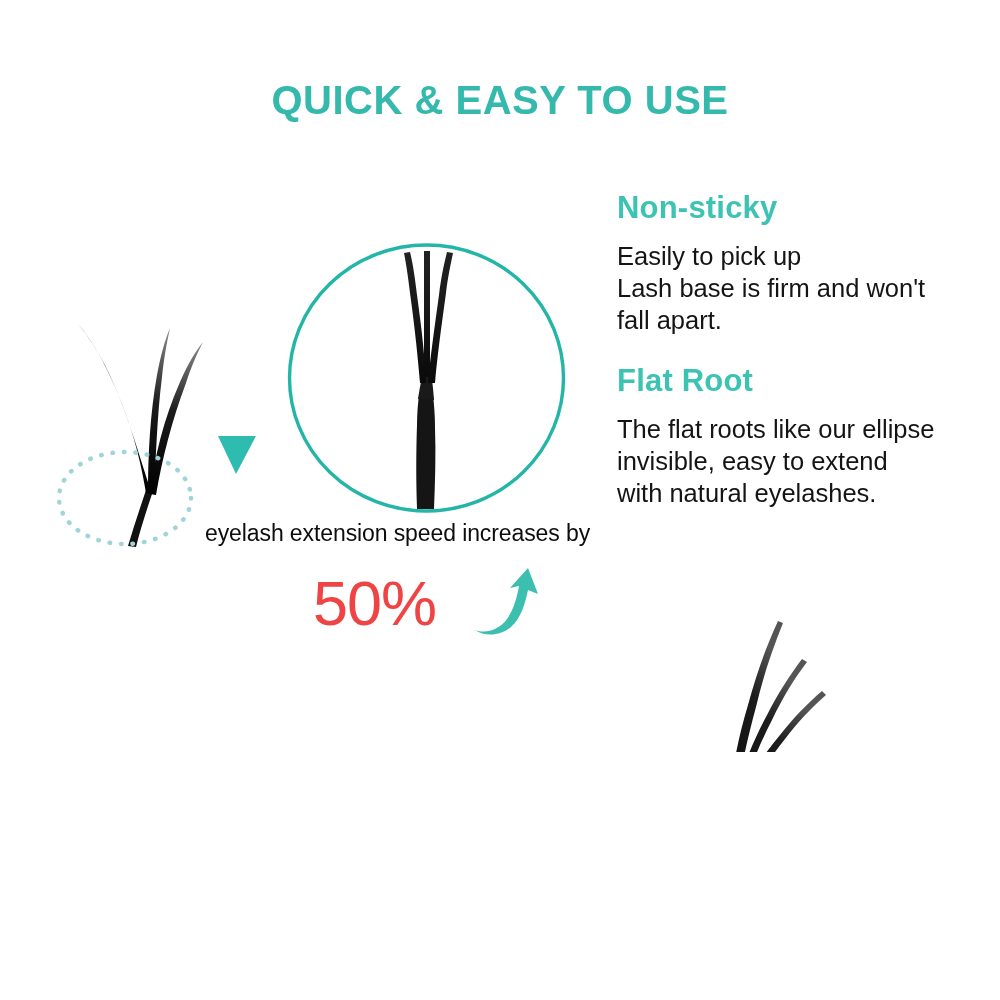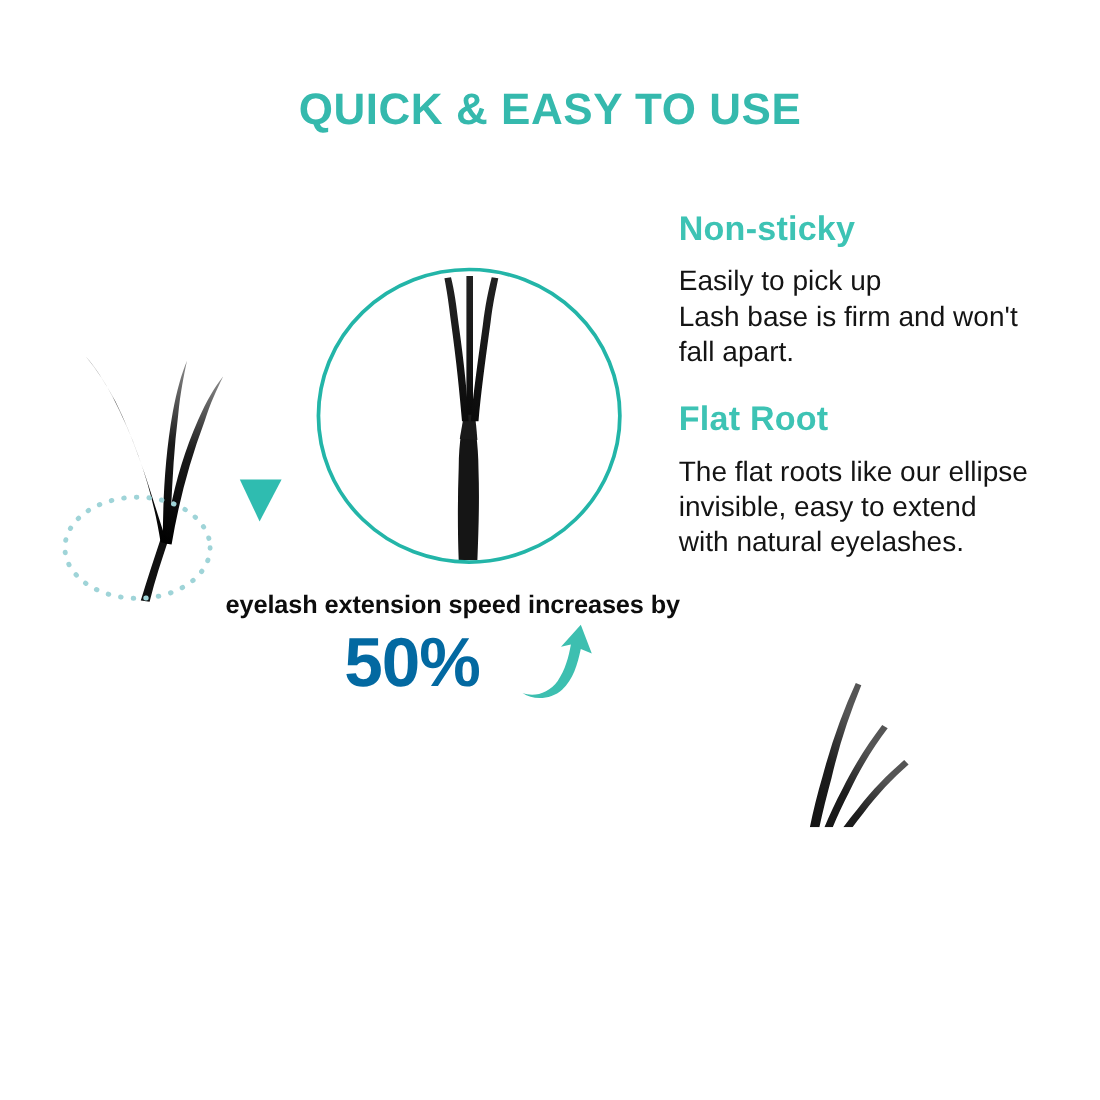--- a/index.html
+++ b/index.html
@@ -51,37 +51,37 @@
     color: #141414;
     white-space: nowrap;
     margin: 0;
   }
   #block-nonsticky { top: 190px; }
   #block-flatroot  { top: 363px; }
 
   
   .speed-caption {
     position: absolute;
-    top: 536px;
+    top: 520px;
     left: 205px;
     font-family: "Liberation Sans", sans-serif;
-    font-weight: bold;
+    font-weight: normal;
     font-size: 23px;
     color: #0d0d0d;
     white-space: nowrap;
     letter-spacing: -0.1px;
   }
   .speed-value {
     position: absolute;
     top: 572px;
     left: 313px;
     font-family: "Liberation Sans", sans-serif;
-    font-weight: bold;
+    font-weight: normal;
     font-size: 63px;
-    color: #0369a1;
+    color: #ef4444;
     letter-spacing: -1px;
     line-height: 1;
   }
   .speed-arrow {
     position: absolute;
     top: 566px;
     left: 472px;
     width: 70px;
     height: 72px;
   }

